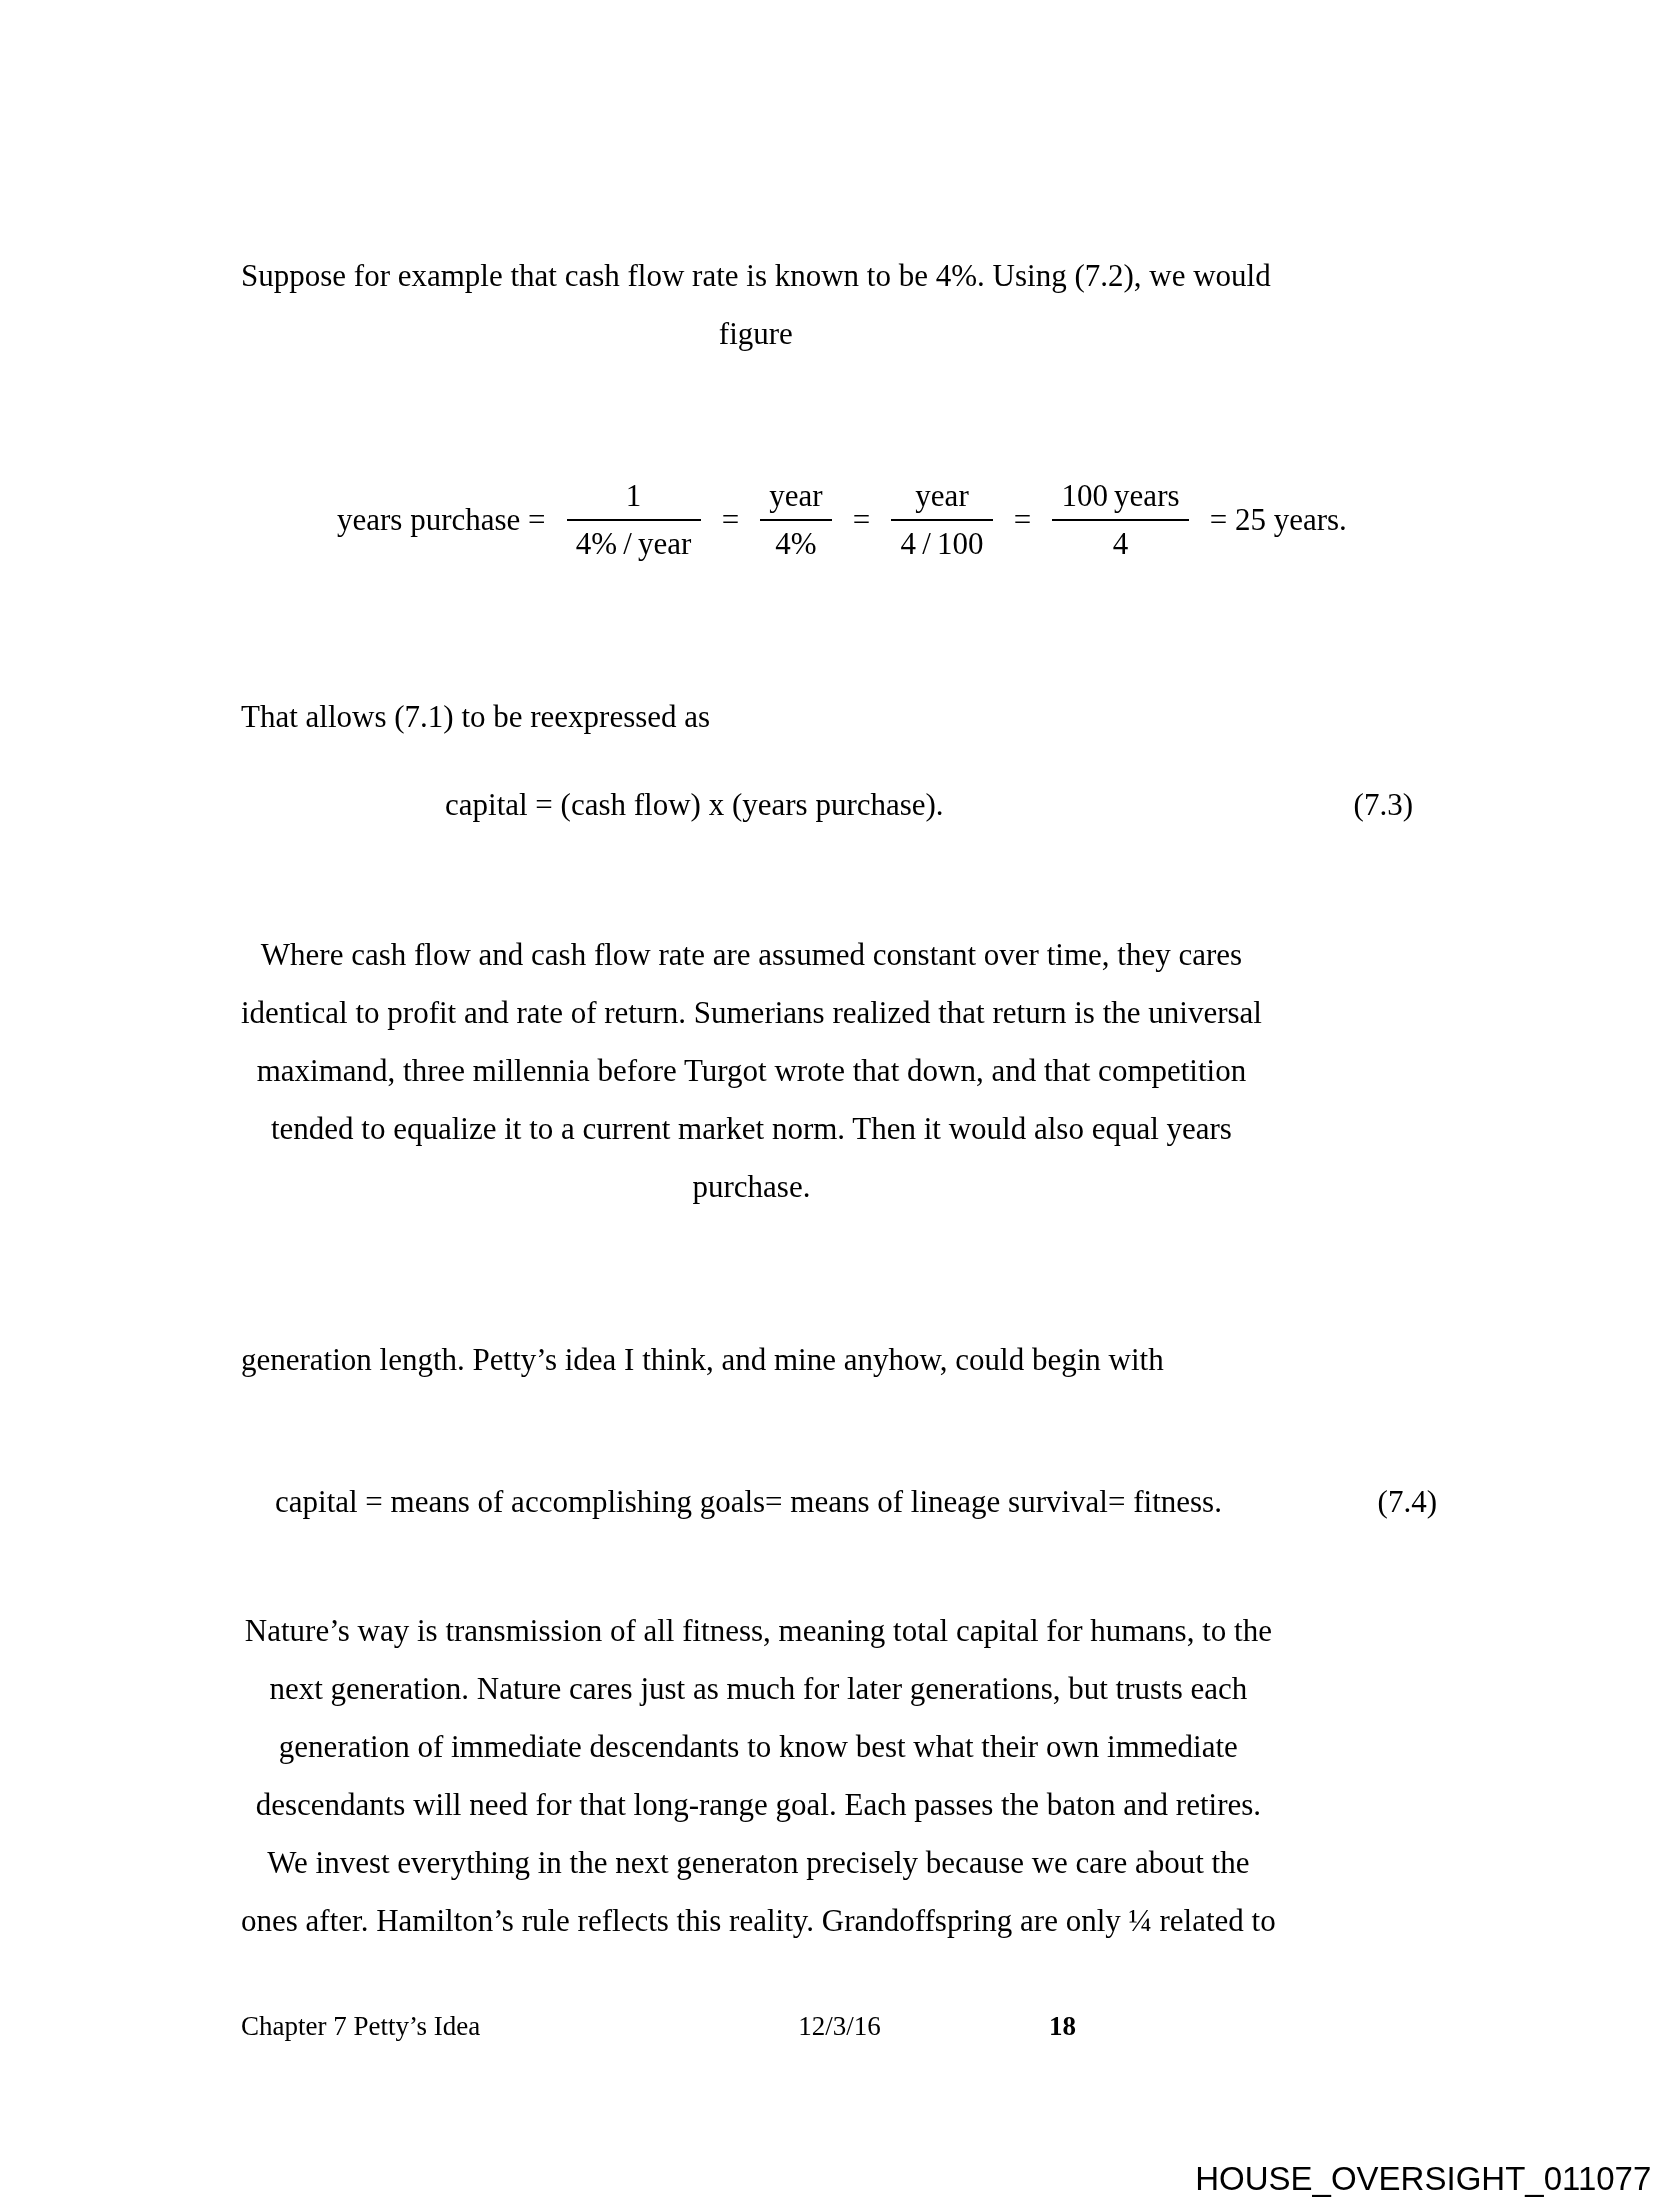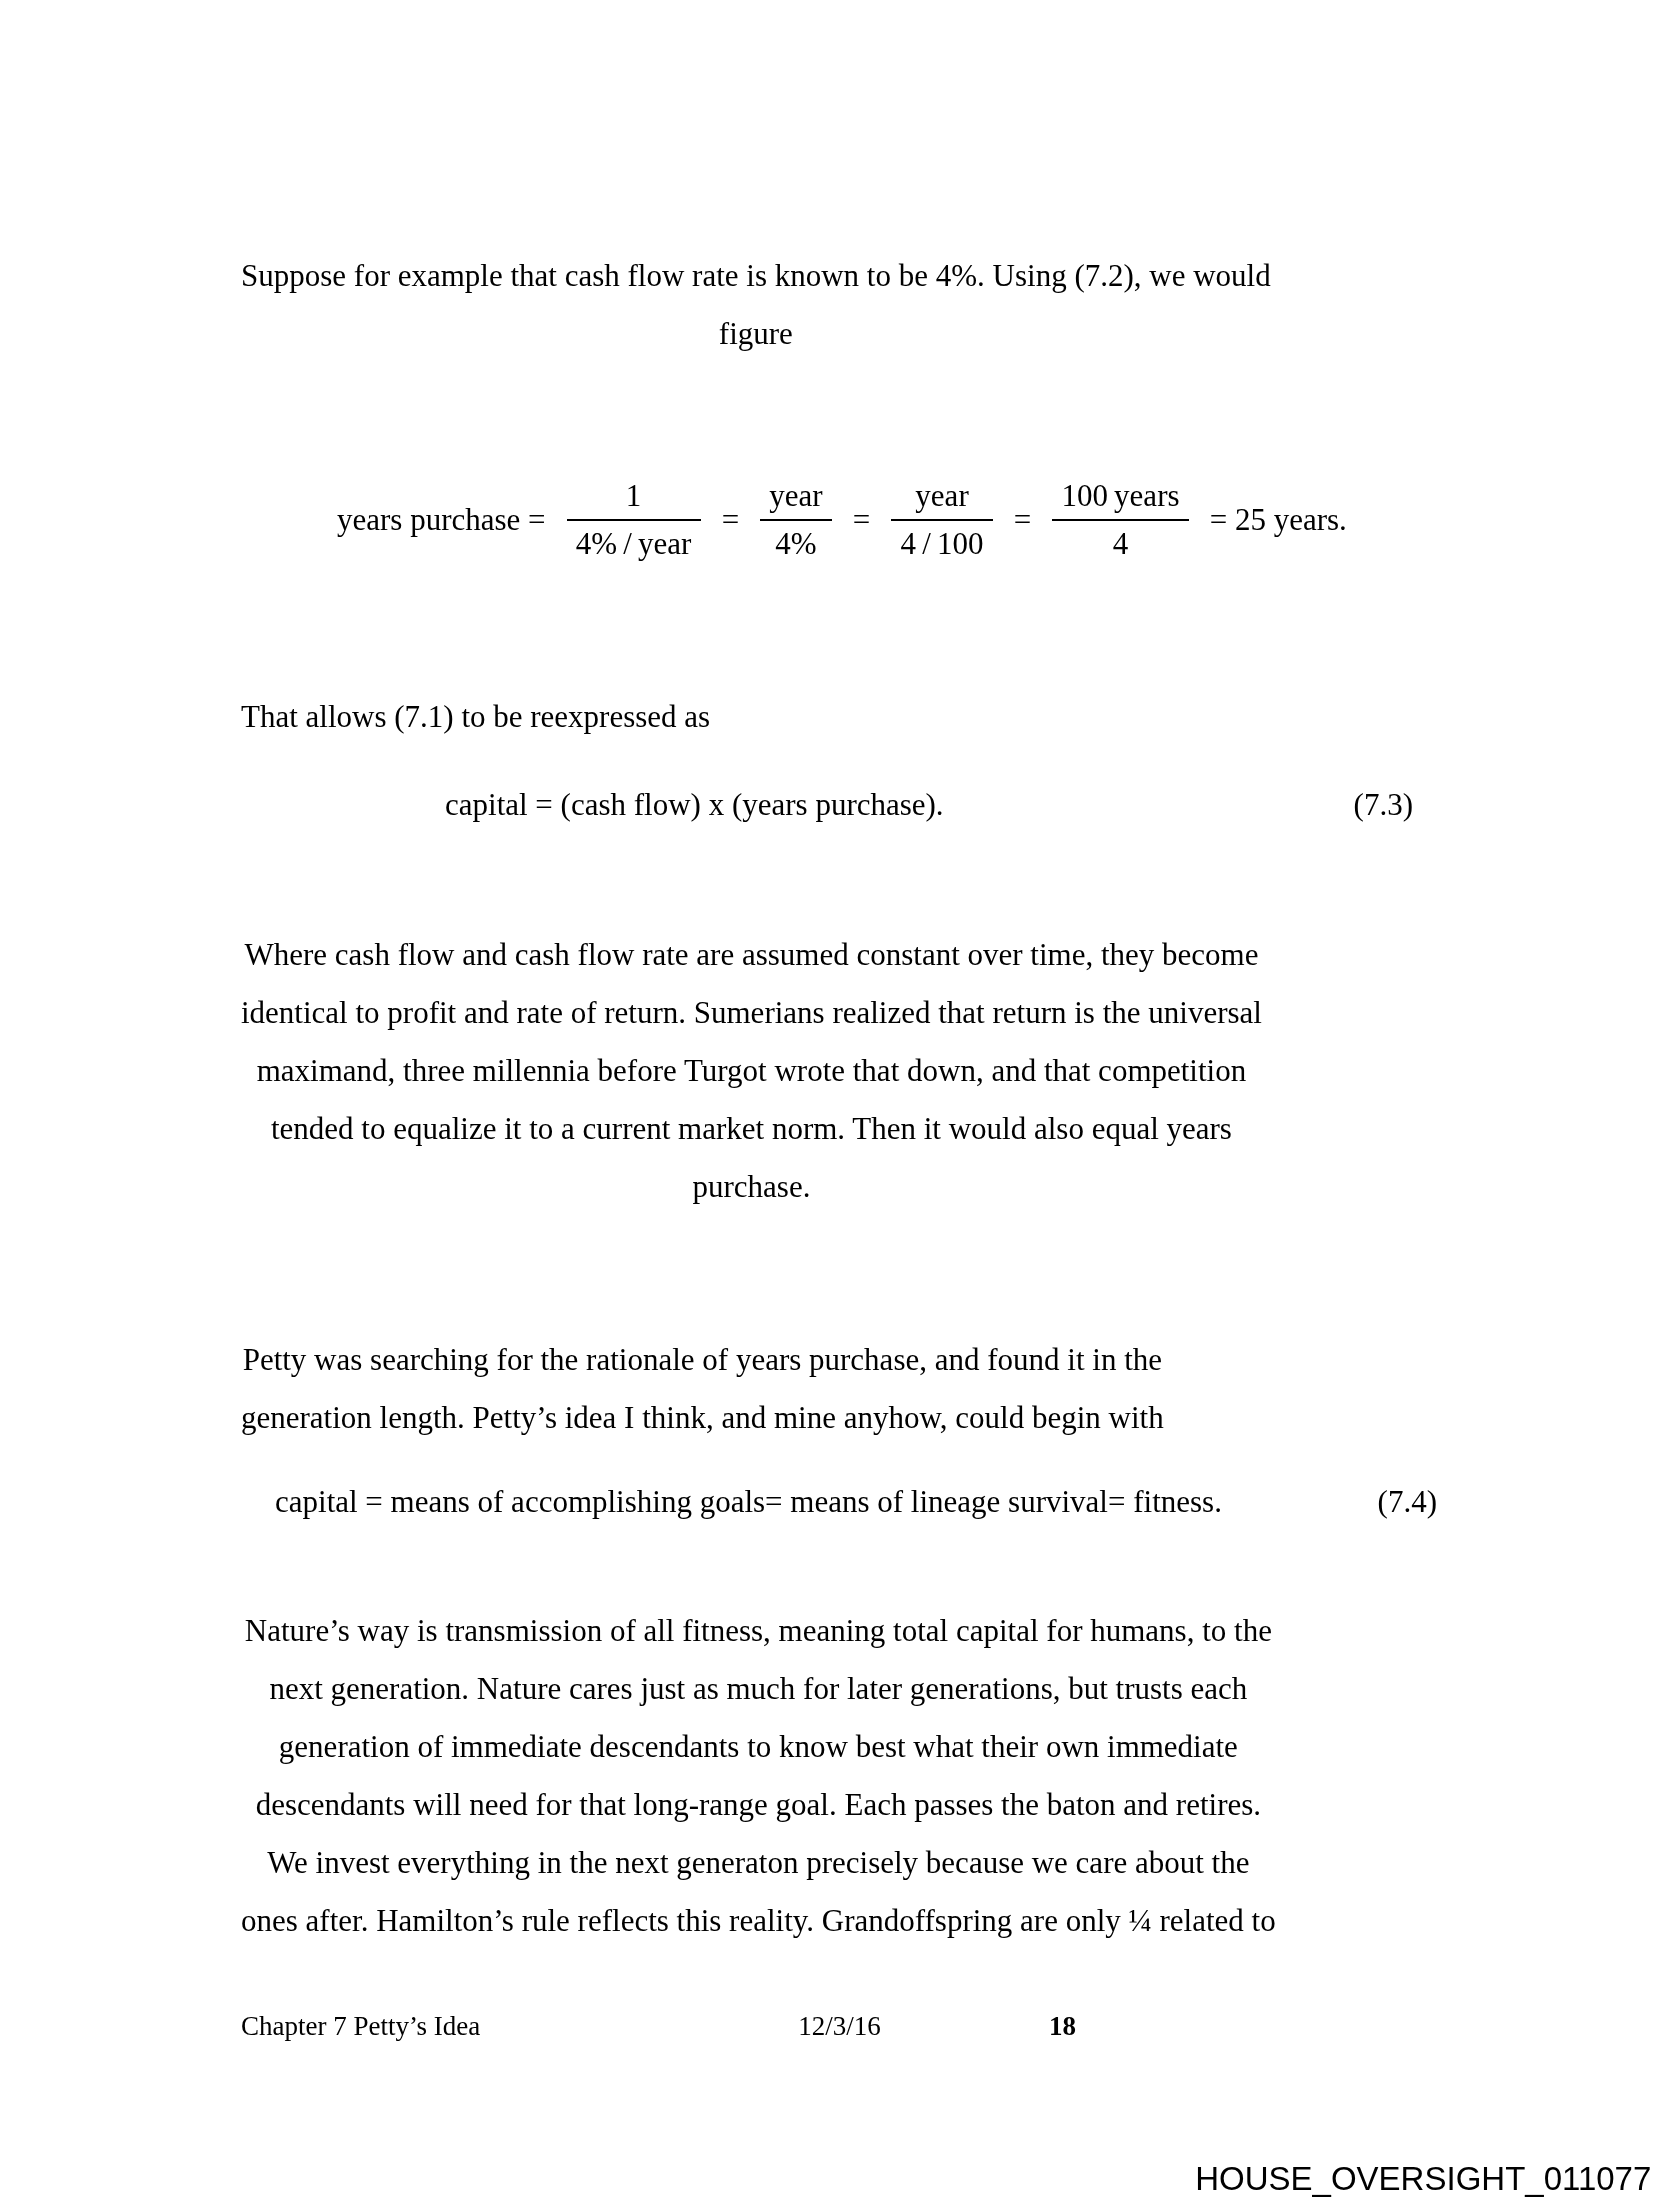--- a/index.html
+++ b/index.html
@@ -87,29 +87,28 @@
 <div class="block para" style="top:688px;left:241px;">
   <div class="line">That allows (7.1) to be reexpressed as</div>
 </div>
 
 <div class="eqrow" style="top:776px;width:1172px;">
   <span style="margin-left:204px;">capital = (cash flow) x (years purchase).</span>
   <span class="eqlabel">(7.3)</span>
 </div>
 
 <div class="block para" style="top:926px;left:241px;">
-  <div class="line">Where cash flow and cash flow rate are assumed constant over time, they become</div>
+  <div class="line">Where cash flow and cash flow rate are assumed constant over time, they cares</div>
   <div class="line">identical to profit and rate of return. Sumerians realized that return is the universal</div>
   <div class="line">maximand, three millennia before Turgot wrote that down, and that competition</div>
   <div class="line">tended to equalize it to a current market norm. Then it would also equal years</div>
   <div class="line">purchase.</div>
 </div>
 
 <div class="block para" style="top:1331px;left:241px;">
-  <div class="line">Petty was searching for the rationale of years purchase, and found it in the</div>
   <div class="line">generation length. Petty’s idea I think, and mine anyhow, could begin with</div>
 </div>
 
 <div class="eqrow" style="top:1473px;width:1196px;">
   <span style="margin-left:34px;">capital = means of accomplishing goals= means of lineage survival= fitness.</span>
   <span class="eqlabel">(7.4)</span>
 </div>
 
 <div class="block para" style="top:1602px;left:241px;">
   <div class="line">Nature’s way is transmission of all fitness, meaning total capital for humans, to the</div>

